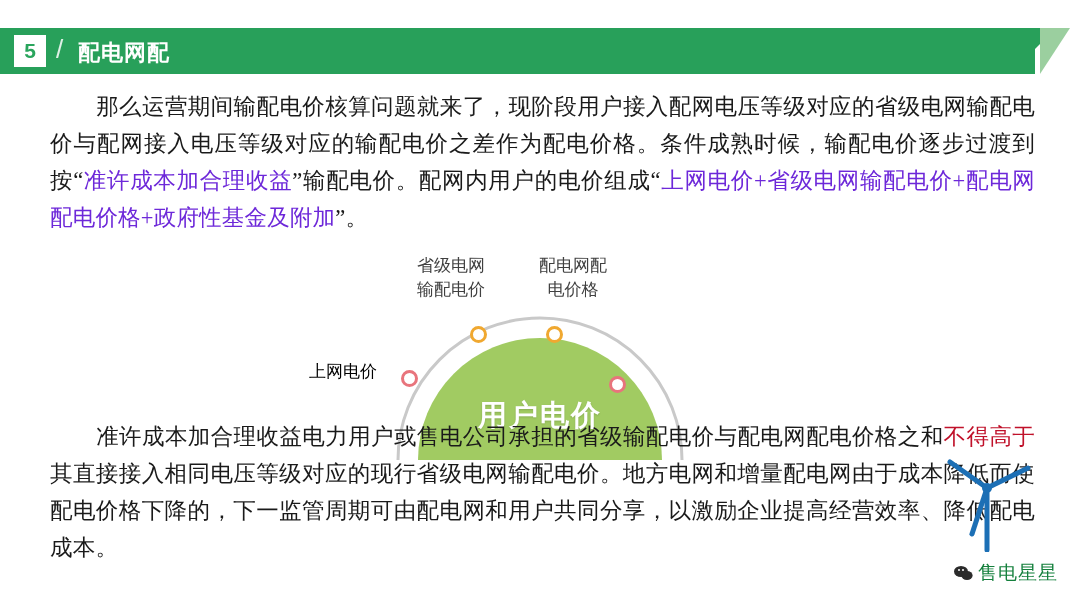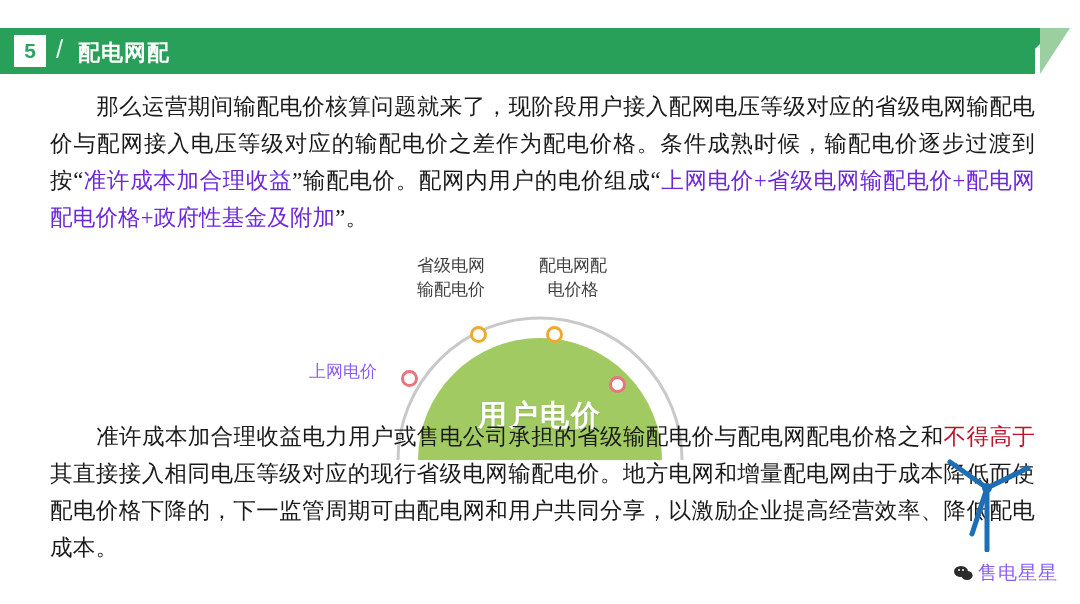--- a/index.html
+++ b/index.html
@@ -157,37 +157,37 @@
   }
   .node.pink { border-color: #e8747c; }
   .lbl {
     position: absolute;
     font-size: 17px;
     line-height: 24px;
     color: #404040;
     text-align: center;
     white-space: pre-line;
   }
-  .lbl.pink { color: #8b5cf6; }
+  .lbl.pink { color: #000000; }
 
   
   .windmill {
     position: absolute;
     right: 38px;
     bottom: 52px;
     width: 110px;
     height: 110px;
   }
   .wm-text {
     position: absolute;
     right: 22px;
     bottom: 18px;
     font-family: "Liberation Sans", sans-serif;
     font-size: 19px;
-    color: #8b5cf6;
+    color: #15803d;
     letter-spacing: 1px;
   }
   .wm-logo {
     display: inline-block;
     width: 20px;
     height: 16px;
     vertical-align: -2px;
     margin-right: 5px;
   }
 </style>

